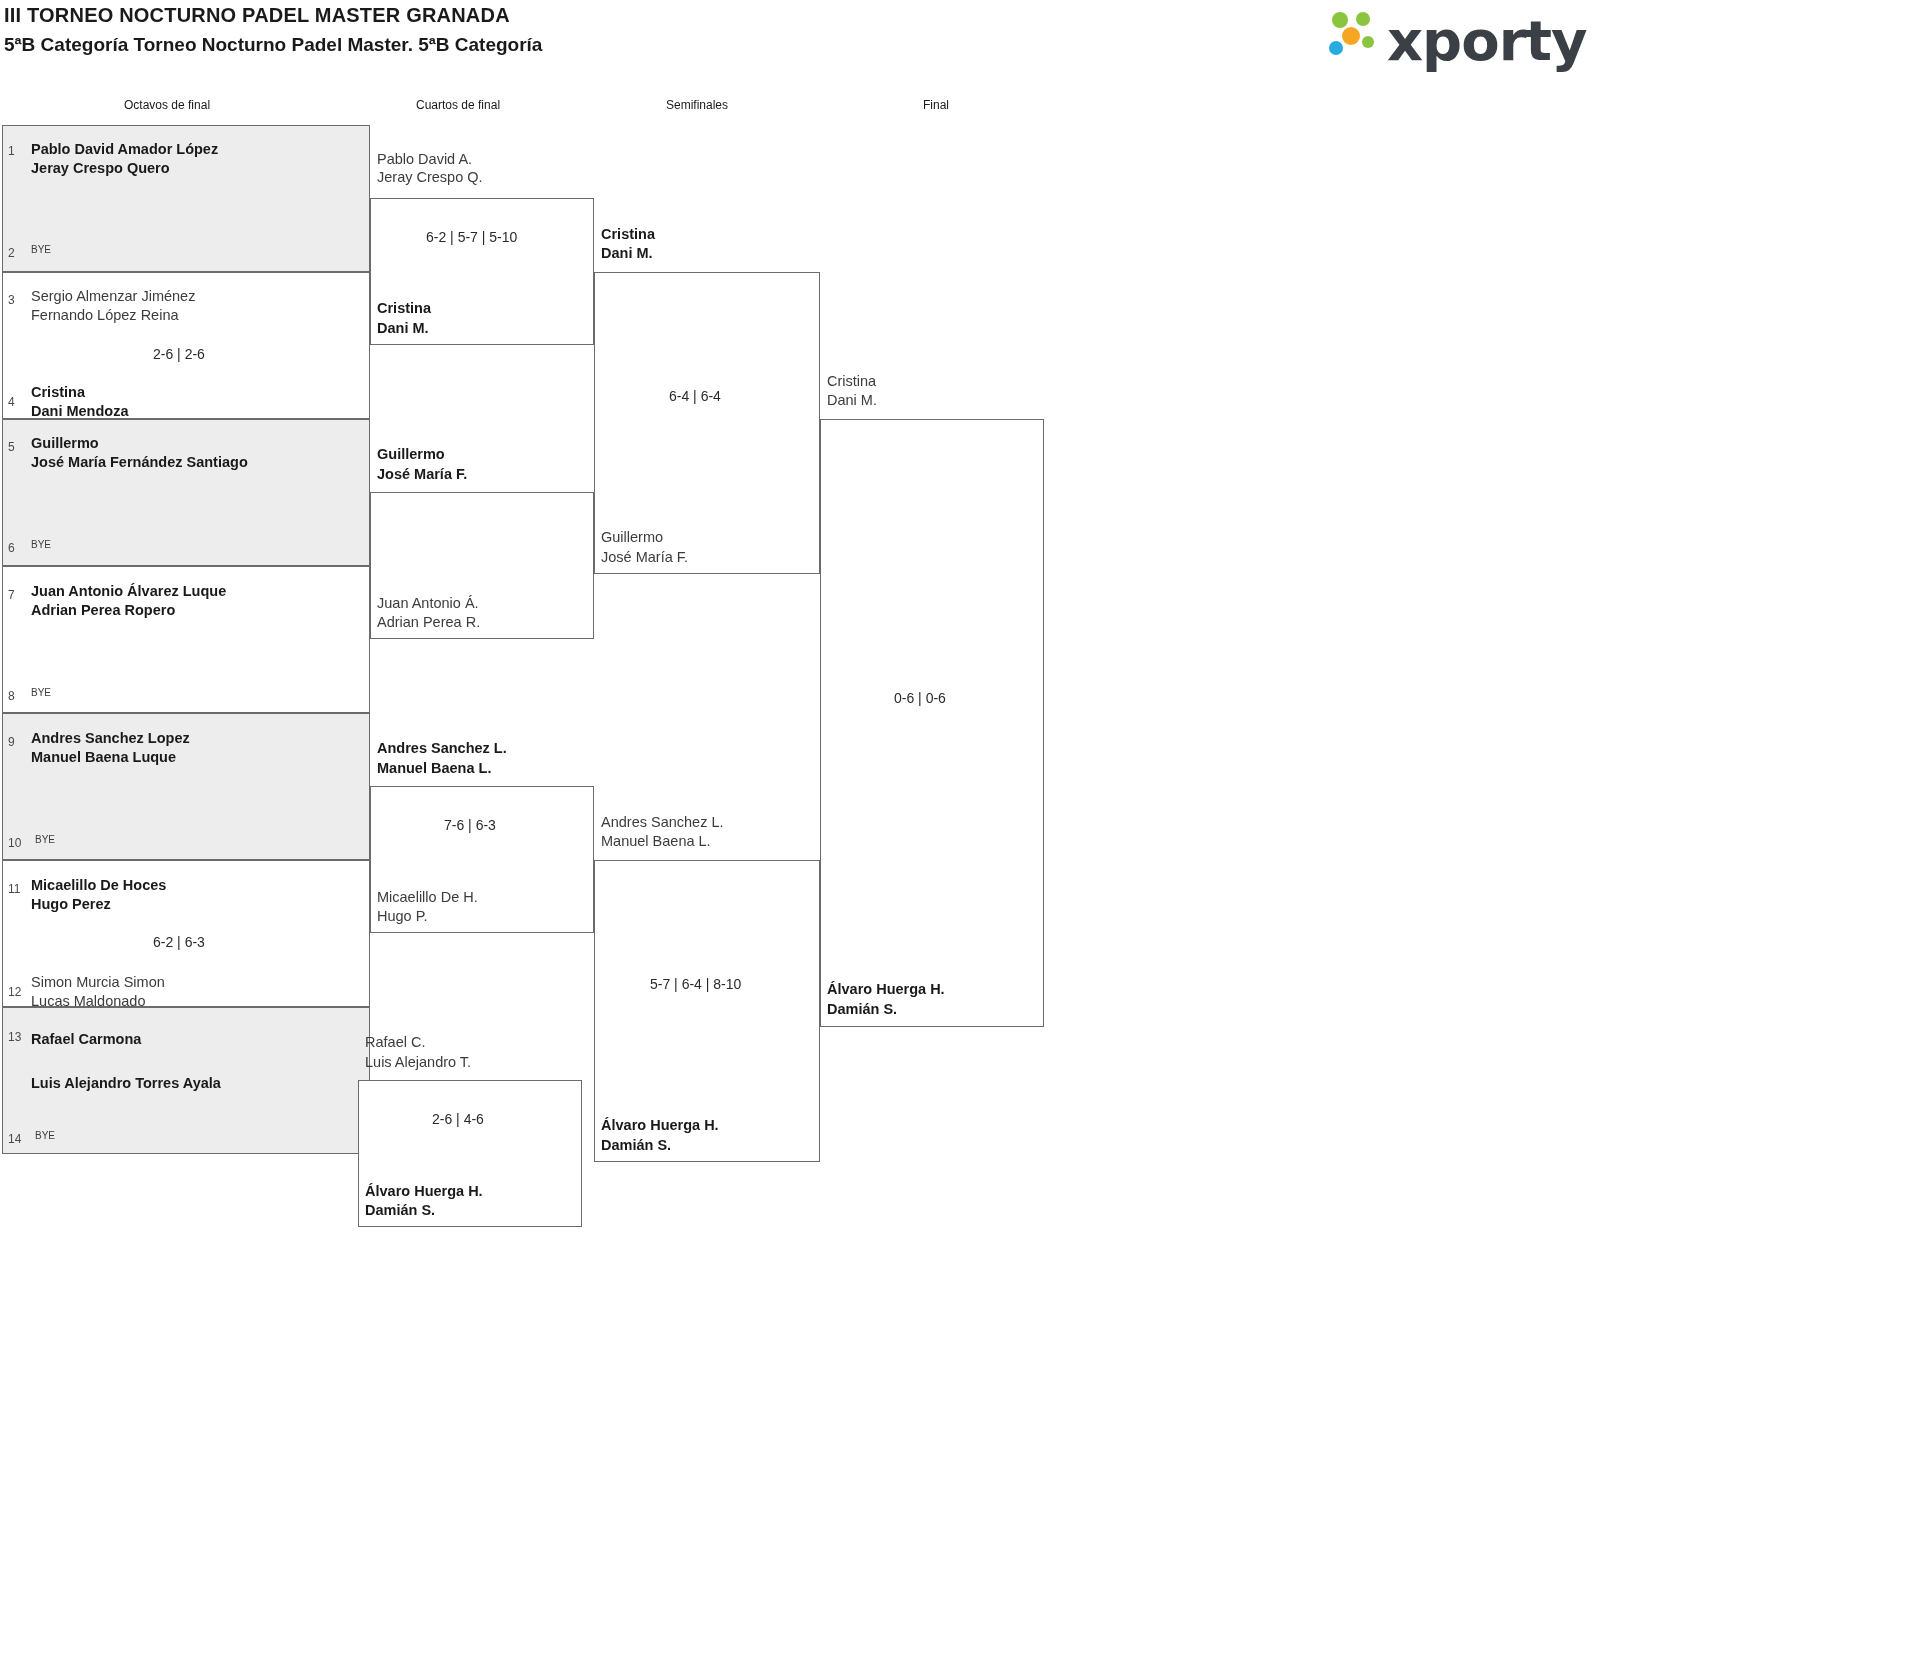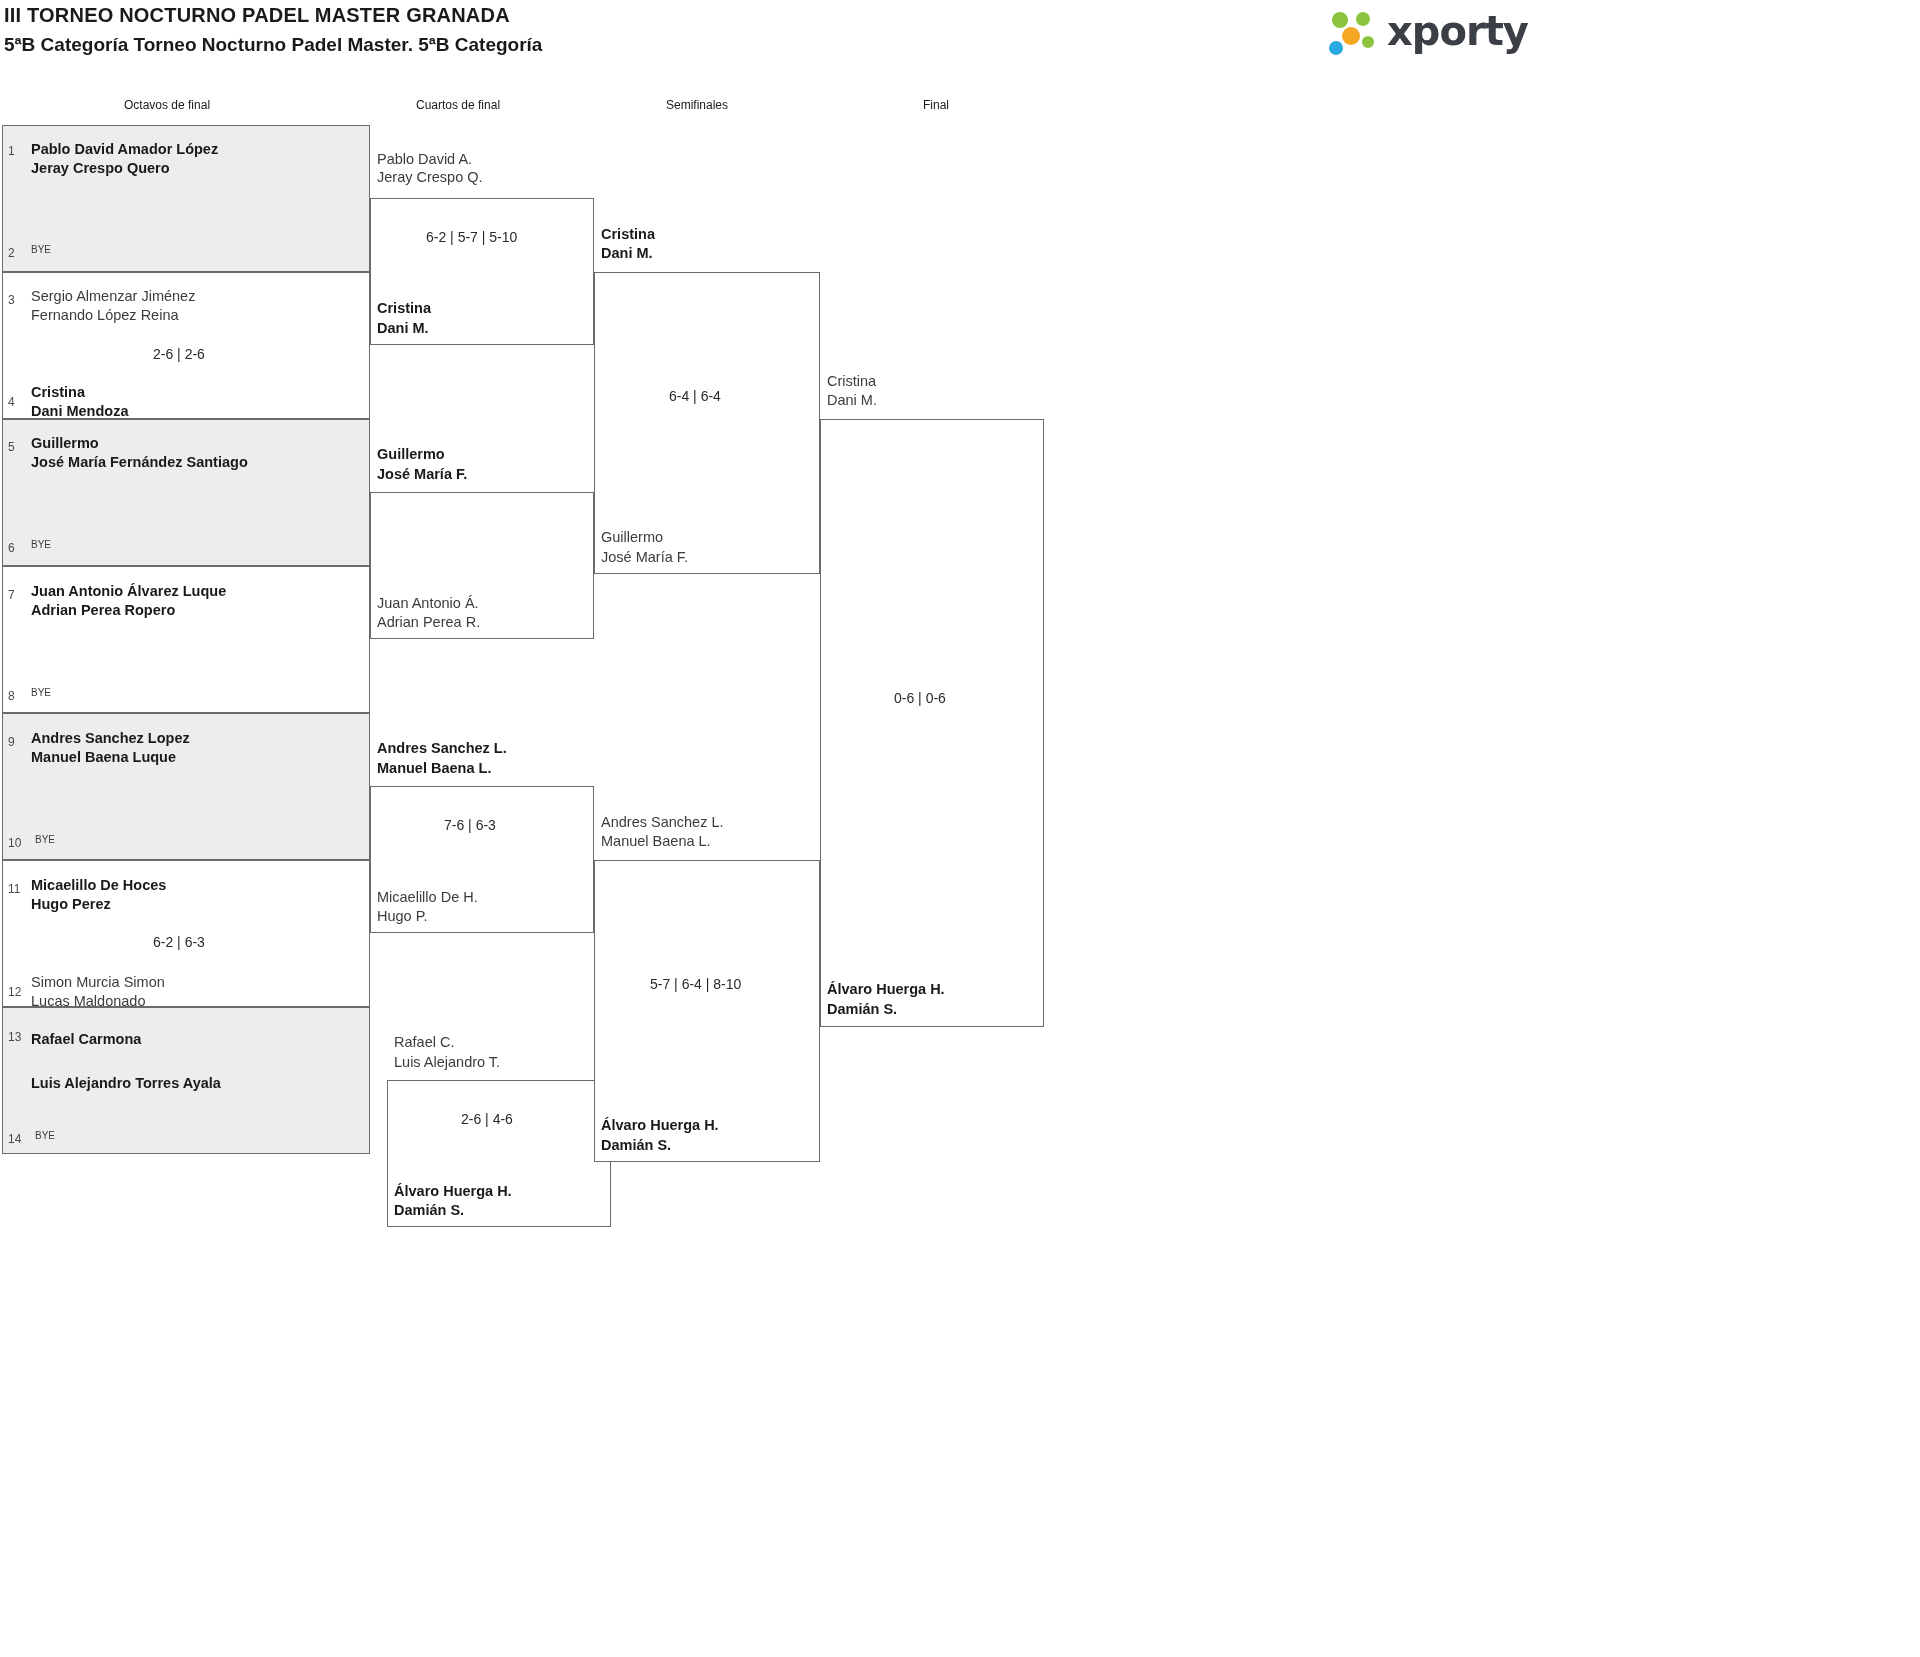--- a/index.html
+++ b/index.html
@@ -56,21 +56,21 @@
   }
   .logo-dots {
     position: absolute;
     left: 0; top: 4px;
     width: 56px; height: 48px;
   }
   .logo-word {
     position: absolute;
     left: 60px;
     top: 2px;
-    font-size: 40px;
+    font-size: 56px;
     font-weight: bold;
     color: #3b3f46;
     letter-spacing: -1px;
     font-family: "DejaVu Sans", sans-serif;
   }
 
   
   .round-label {
     position: absolute;
     font-size: 12px;
@@ -224,21 +224,21 @@
   </div>
 
   <div class="match" style="left:370px; top:786px; width:224px; height:147px;">
     <div class="player bold" style="left:6px; top:-48px;">Andres Sanchez L.</div>
     <div class="player bold" style="left:6px; top:-28px;">Manuel Baena L.</div>
     <div class="player grey" style="left:6px; top:101px;">Micaelillo De H.</div>
     <div class="player grey" style="left:6px; top:120px;">Hugo P.</div>
     <div class="score" style="left:73px; top:30px;">7-6 | 6-3</div>
   </div>
 
-  <div class="match" style="left:387px; top:1080px; width:224px; height:147px;">
+  <div class="match" style="left:358px; top:1080px; width:224px; height:147px;">
     <div class="player grey" style="left:6px; top:-48px;">Rafael C.</div>
     <div class="player grey" style="left:6px; top:-28px;">Luis Alejandro T.</div>
     <div class="player bold" style="left:6px; top:101px;">Álvaro Huerga H.</div>
     <div class="player bold" style="left:6px; top:120px;">Damián S.</div>
     <div class="score" style="left:73px; top:30px;">2-6 | 4-6</div>
   </div>
 
   <div class="match" style="left:594px; top:272px; width:226px; height:302px;">
     <div class="player bold" style="left:6px; top:-48px;">Cristina</div>
     <div class="player bold" style="left:6px; top:-29px;">Dani M.</div>

